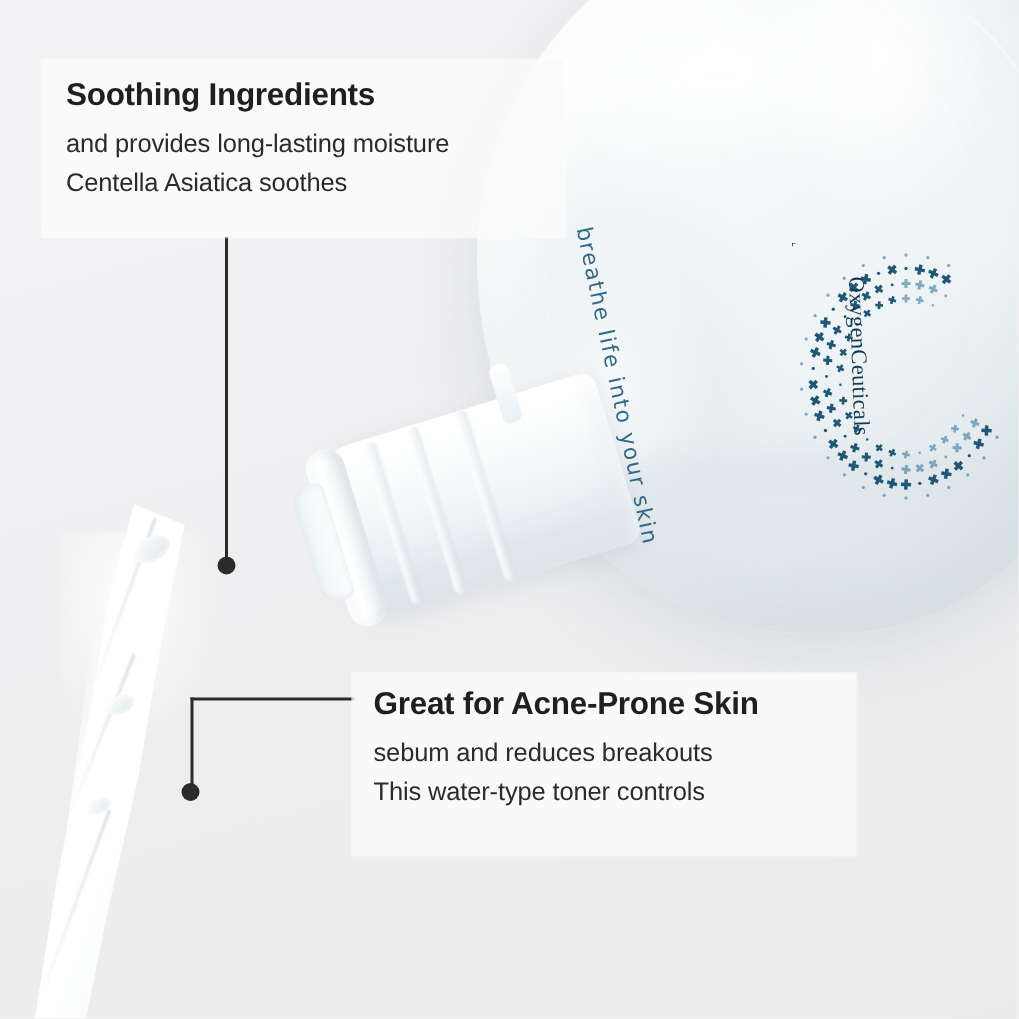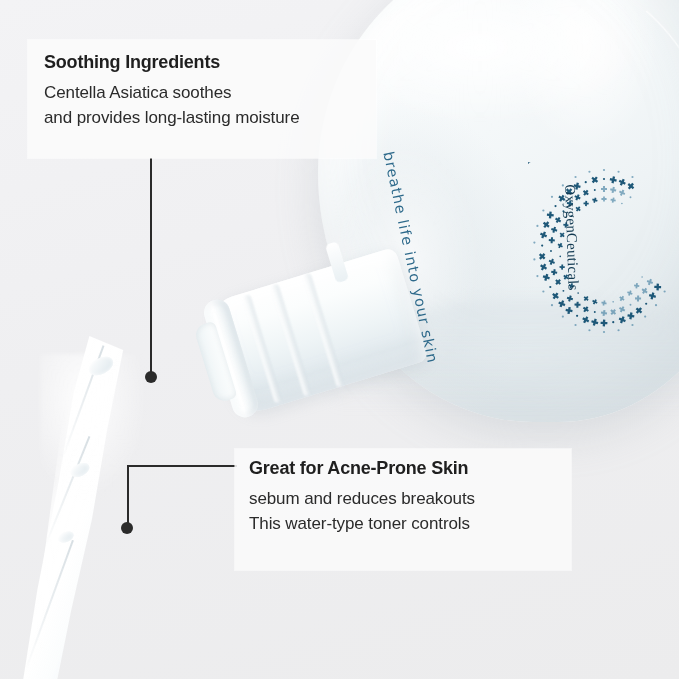--- a/index.html
+++ b/index.html
@@ -199,21 +199,21 @@
     box-shadow:0 0 0 1px rgba(255,255,255,.5);
   }
   #panel-top{left:28px;top:40px;width:348px;height:118px;}
   #panel-bottom{left:235px;top:449px;width:336px;height:121px;}
 
   .callout{position:absolute;}
   #callout-top{left:44px;top:52px;width:340px;}
   #callout-bottom{left:249px;top:458px;width:330px;}
 
   .c-title{
-    font-size:18px;
+    font-size:21px;
     font-weight:bold;
     color:#1f1f1f;
     letter-spacing:-.2px;
     margin:0 0 7px 0;
     line-height:1.15;
   }
   .c-line{
     font-size:17px;
     color:#2b2b2b;
     line-height:1.5;
@@ -394,22 +394,22 @@
   <div class="leader" id="leader-top-v"></div>
   <div id="dot-top"></div>
 
   <div class="leader" id="leader-bot-h"></div>
   <div class="leader" id="leader-bot-v"></div>
   <div id="dot-bottom"></div>
 
   <div class="panel" id="panel-top"></div>
   <div class="callout" id="callout-top">
     <p class="c-title">Soothing Ingredients</p>
+    <p class="c-line">and provides long-lasting moisture</p>
     <p class="c-line">Centella Asiatica soothes</p>
-    <p class="c-line">and provides long-lasting moisture</p>
   </div>
 
   <div class="panel" id="panel-bottom"></div>
   <div class="callout" id="callout-bottom">
     <p class="c-title">Great for Acne-Prone Skin</p>
     <p class="c-line">sebum and reduces breakouts</p>
     <p class="c-line">This water-type toner controls</p>
   </div>
 
 </div>

